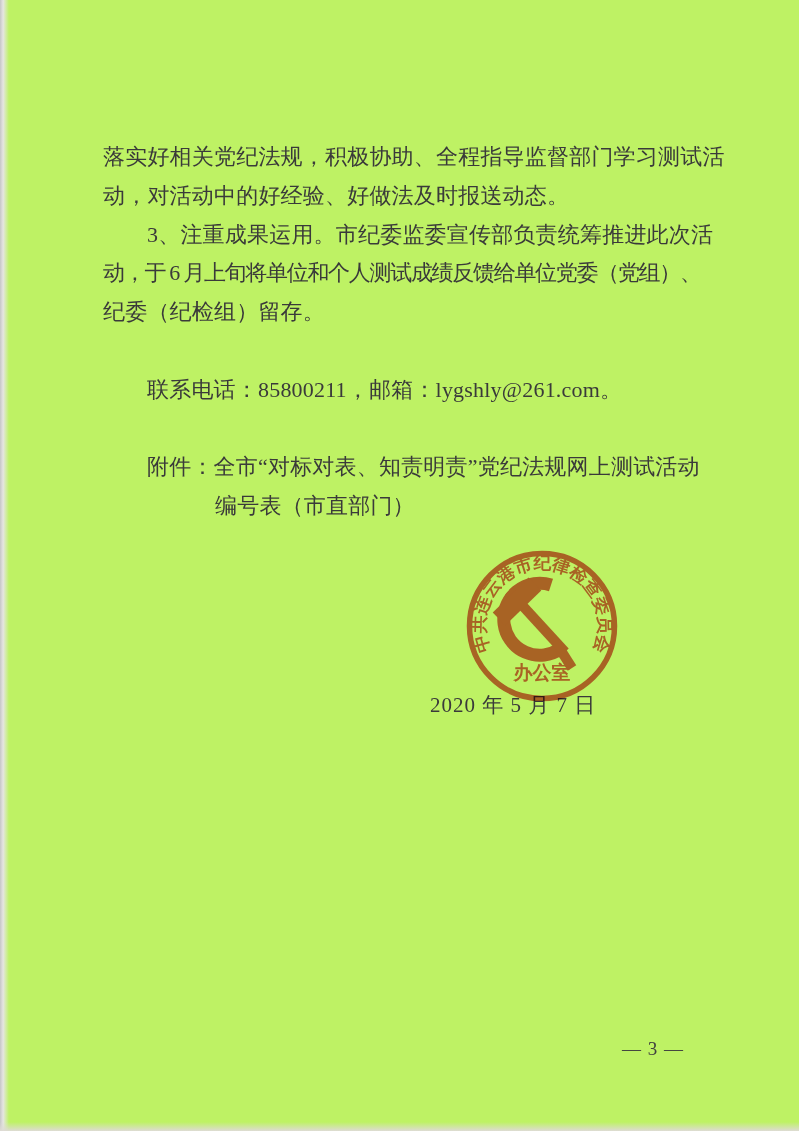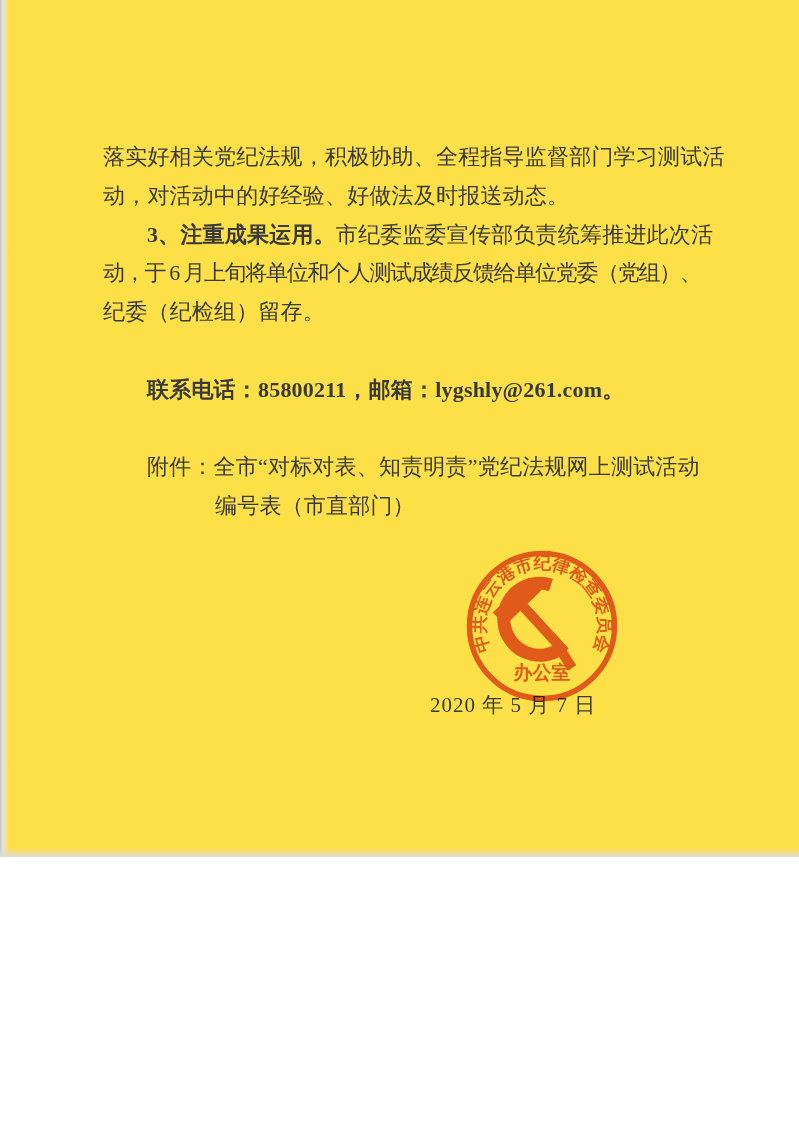--- a/index.html
+++ b/index.html
@@ -1,19 +1,19 @@
 <!DOCTYPE html>
 <html><head>
 <meta charset="utf-8">
 <style>
   html,body{margin:0;padding:0;}
   .page{
     position:relative;
-    width:799px;height:857px;
-    background:#fde047;
+    width:799px;height:1131px;
+    background:#bef264;
     overflow:hidden;
     font-family:"Liberation Serif","DejaVu Serif",serif;
     color:#3a3a3a;
   }
   .scan-edge-left{
     position:absolute;left:0;top:0;width:9px;height:1131px;
     background:linear-gradient(to right,#c6c6c6 0%,#e6e5e2 35%,rgba(246,245,242,0) 100%);
   }
   .scan-edge-bottom{
     position:absolute;left:0;bottom:0;width:799px;height:9px;
@@ -23,21 +23,21 @@
     position:absolute;
     left:103px;
     height:30px;line-height:30px;
     font-size:22px;
     letter-spacing:0.2px;
     white-space:nowrap;
   }
   .indent{left:147px;}
   .hang{left:215px;}
   .tight{letter-spacing:-1.3px;}
-  .bold{font-weight:bold;}
+  .bold{font-weight:normal;}
   .sig-line{
     position:absolute;
     height:30px;line-height:30px;
     font-size:22px;white-space:nowrap;
     letter-spacing:0.5px;
   }
   .seal{
     position:absolute;left:447px;top:531px;width:190px;height:190px;
     color:#dc4636;
     opacity:0.82;

